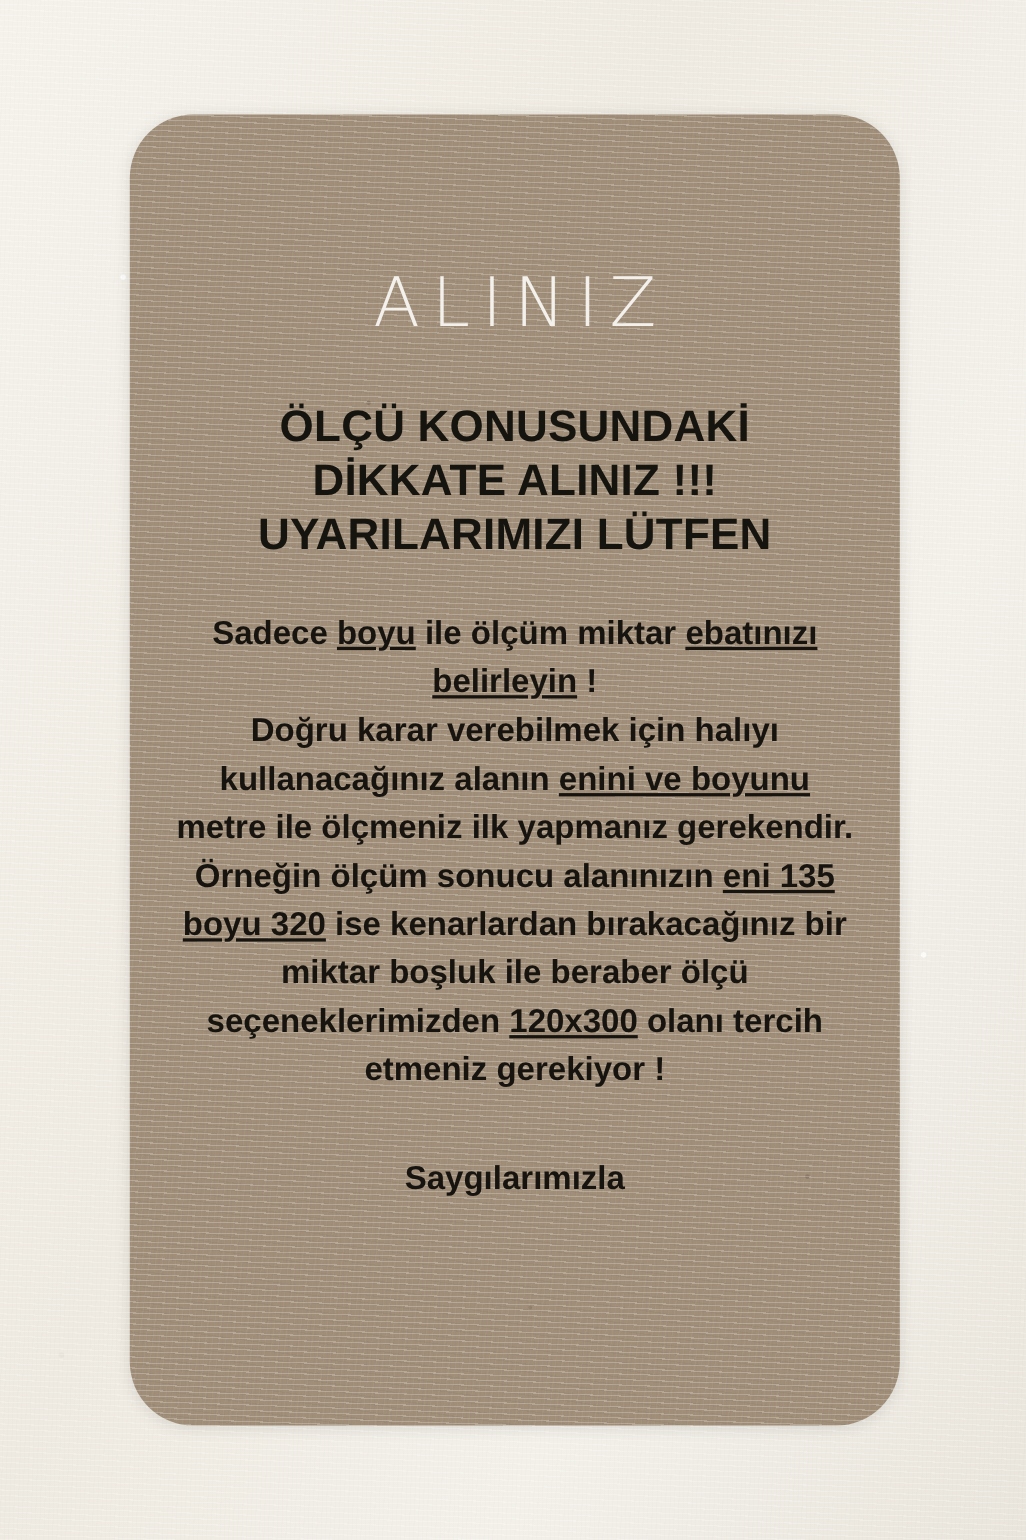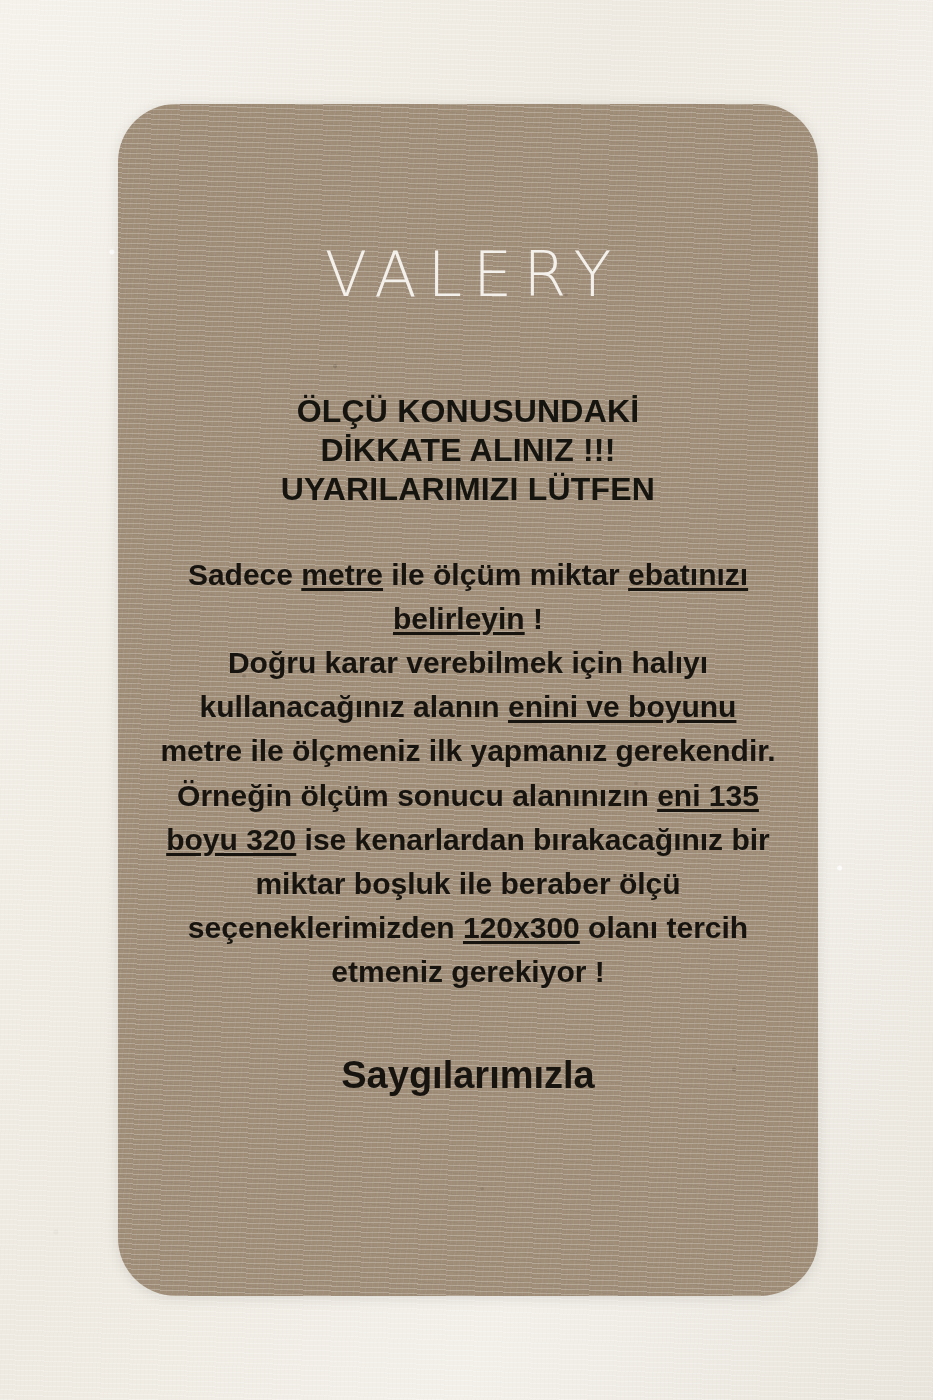--- a/index.html
+++ b/index.html
@@ -105,24 +105,24 @@
     font-weight: 300;
     font-size: 46px;
     letter-spacing: 12px;
     color: #f4f1ec;
     line-height: 1;
     text-indent: 12px;
   }
 
   
   .headline {
-    margin-top: 86px;
+    margin-top: 58px;
     font-family: "Liberation Sans", sans-serif;
     font-weight: bold;
-    font-size: 32px;
+    font-size: 40px;
     line-height: 1.22;
     color: #16140f;
     letter-spacing: 0.2px;
   }
 
   
   .body-text {
     margin-top: 44px;
     font-family: "Liberation Sans", sans-serif;
     font-weight: bold;
@@ -137,44 +137,44 @@
   }
   .para + .para {
     margin-top: 0;
   }
 
   
   .signoff {
     margin-top: 60px;
     font-family: "Liberation Sans", sans-serif;
     font-weight: bold;
-    font-size: 38px;
+    font-size: 30px;
     color: #17140f;
     text-align: center;
   }
 </style>
 </head>
 <body>
 
 <div class="page">
   <div class="card">
     <div class="card-inner">
 
       <div class="logo-block">
-        <div class="logo-word">VALERY</div>
+        <div class="logo-word">ALINIZ</div>
       </div>
 
       <div class="headline">
         <div>ÖLÇÜ KONUSUNDAKİ</div>
         <div>DİKKATE ALINIZ !!!</div>
         <div>UYARILARIMIZI LÜTFEN</div>
       </div>
 
       <div class="body-text">
-        <div class="para"><span>Sadece </span><u>metre</u><span> ile ölçüm miktar </span><u>ebatınızı belirleyin</u><span> !</span></div>
+        <div class="para"><span>Sadece </span><u>boyu</u><span> ile ölçüm miktar </span><u>ebatınızı belirleyin</u><span> !</span></div>
         <div class="para"><span>Doğru karar verebilmek için halıyı kullanacağınız alanın </span><u>enini ve boyunu</u><span> metre ile ölçmeniz ilk yapmanız gerekendir. Örneğin ölçüm sonucu alanınızın </span><u>eni 135</u><span> </span><u>boyu 320</u><span> ise kenarlardan bırakacağınız bir miktar boşluk ile beraber ölçü seçeneklerimizden </span><u>120x300</u><span> olanı tercih etmeniz gerekiyor !</span></div>
       </div>
 
       <div class="signoff">Saygılarımızla</div>
 
     </div>
   </div>
 </div>
 
 </body></html>

